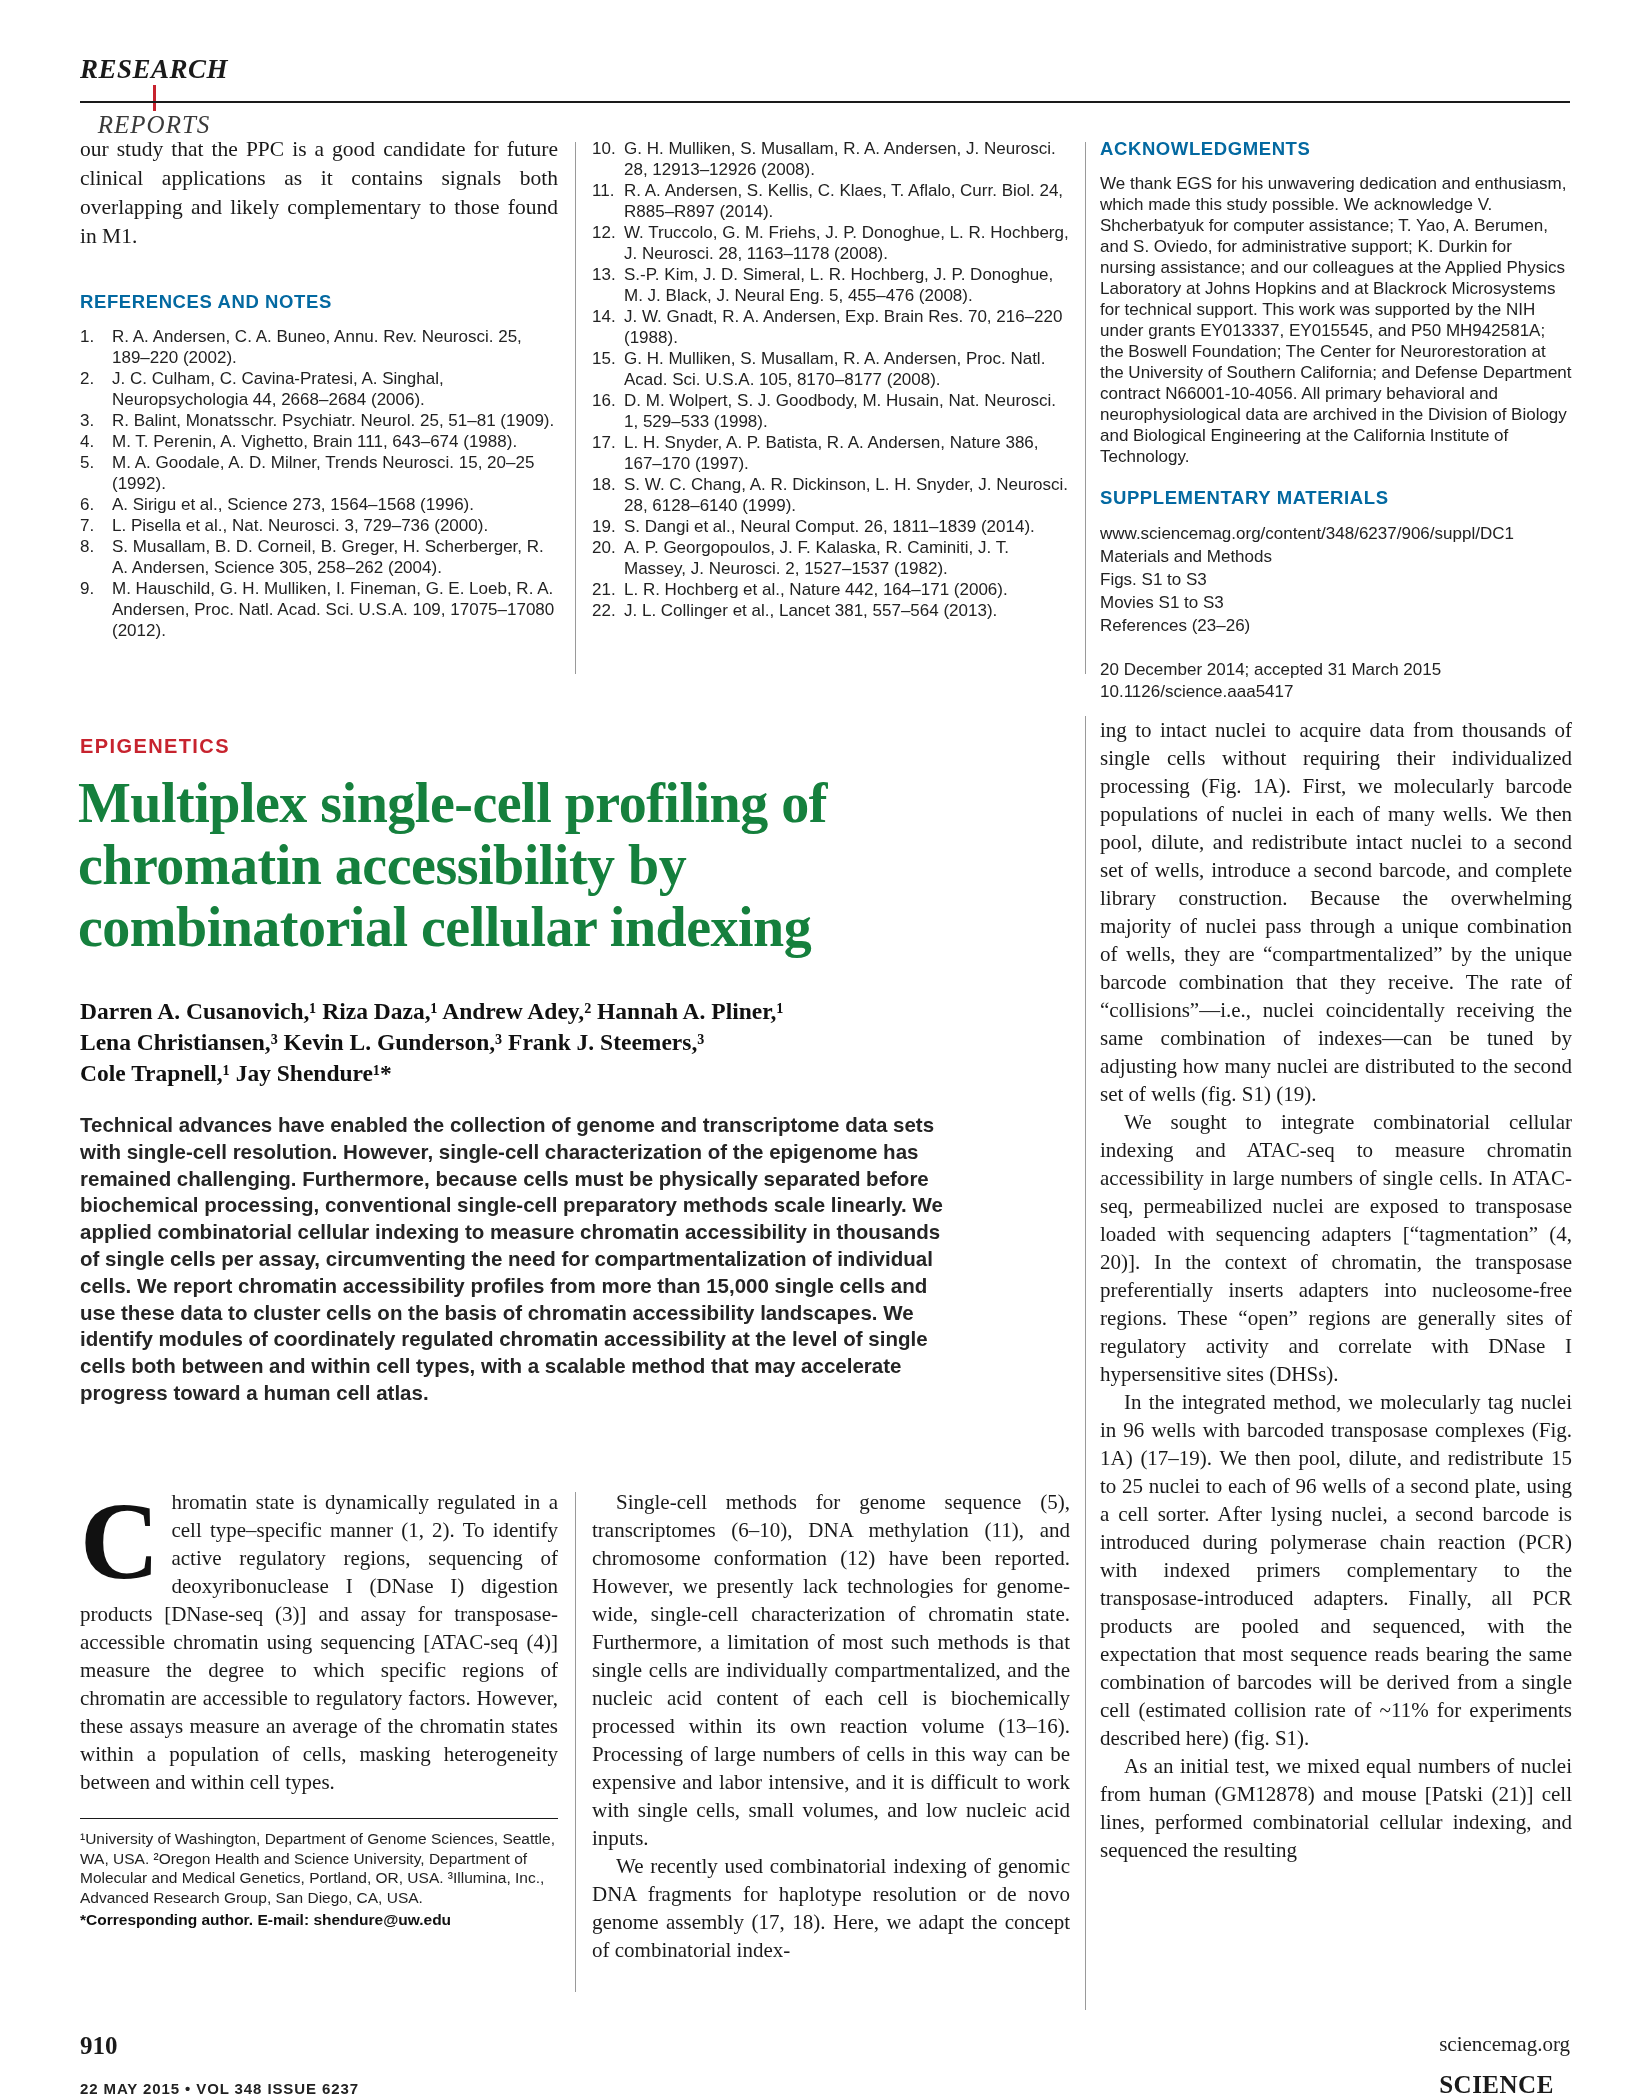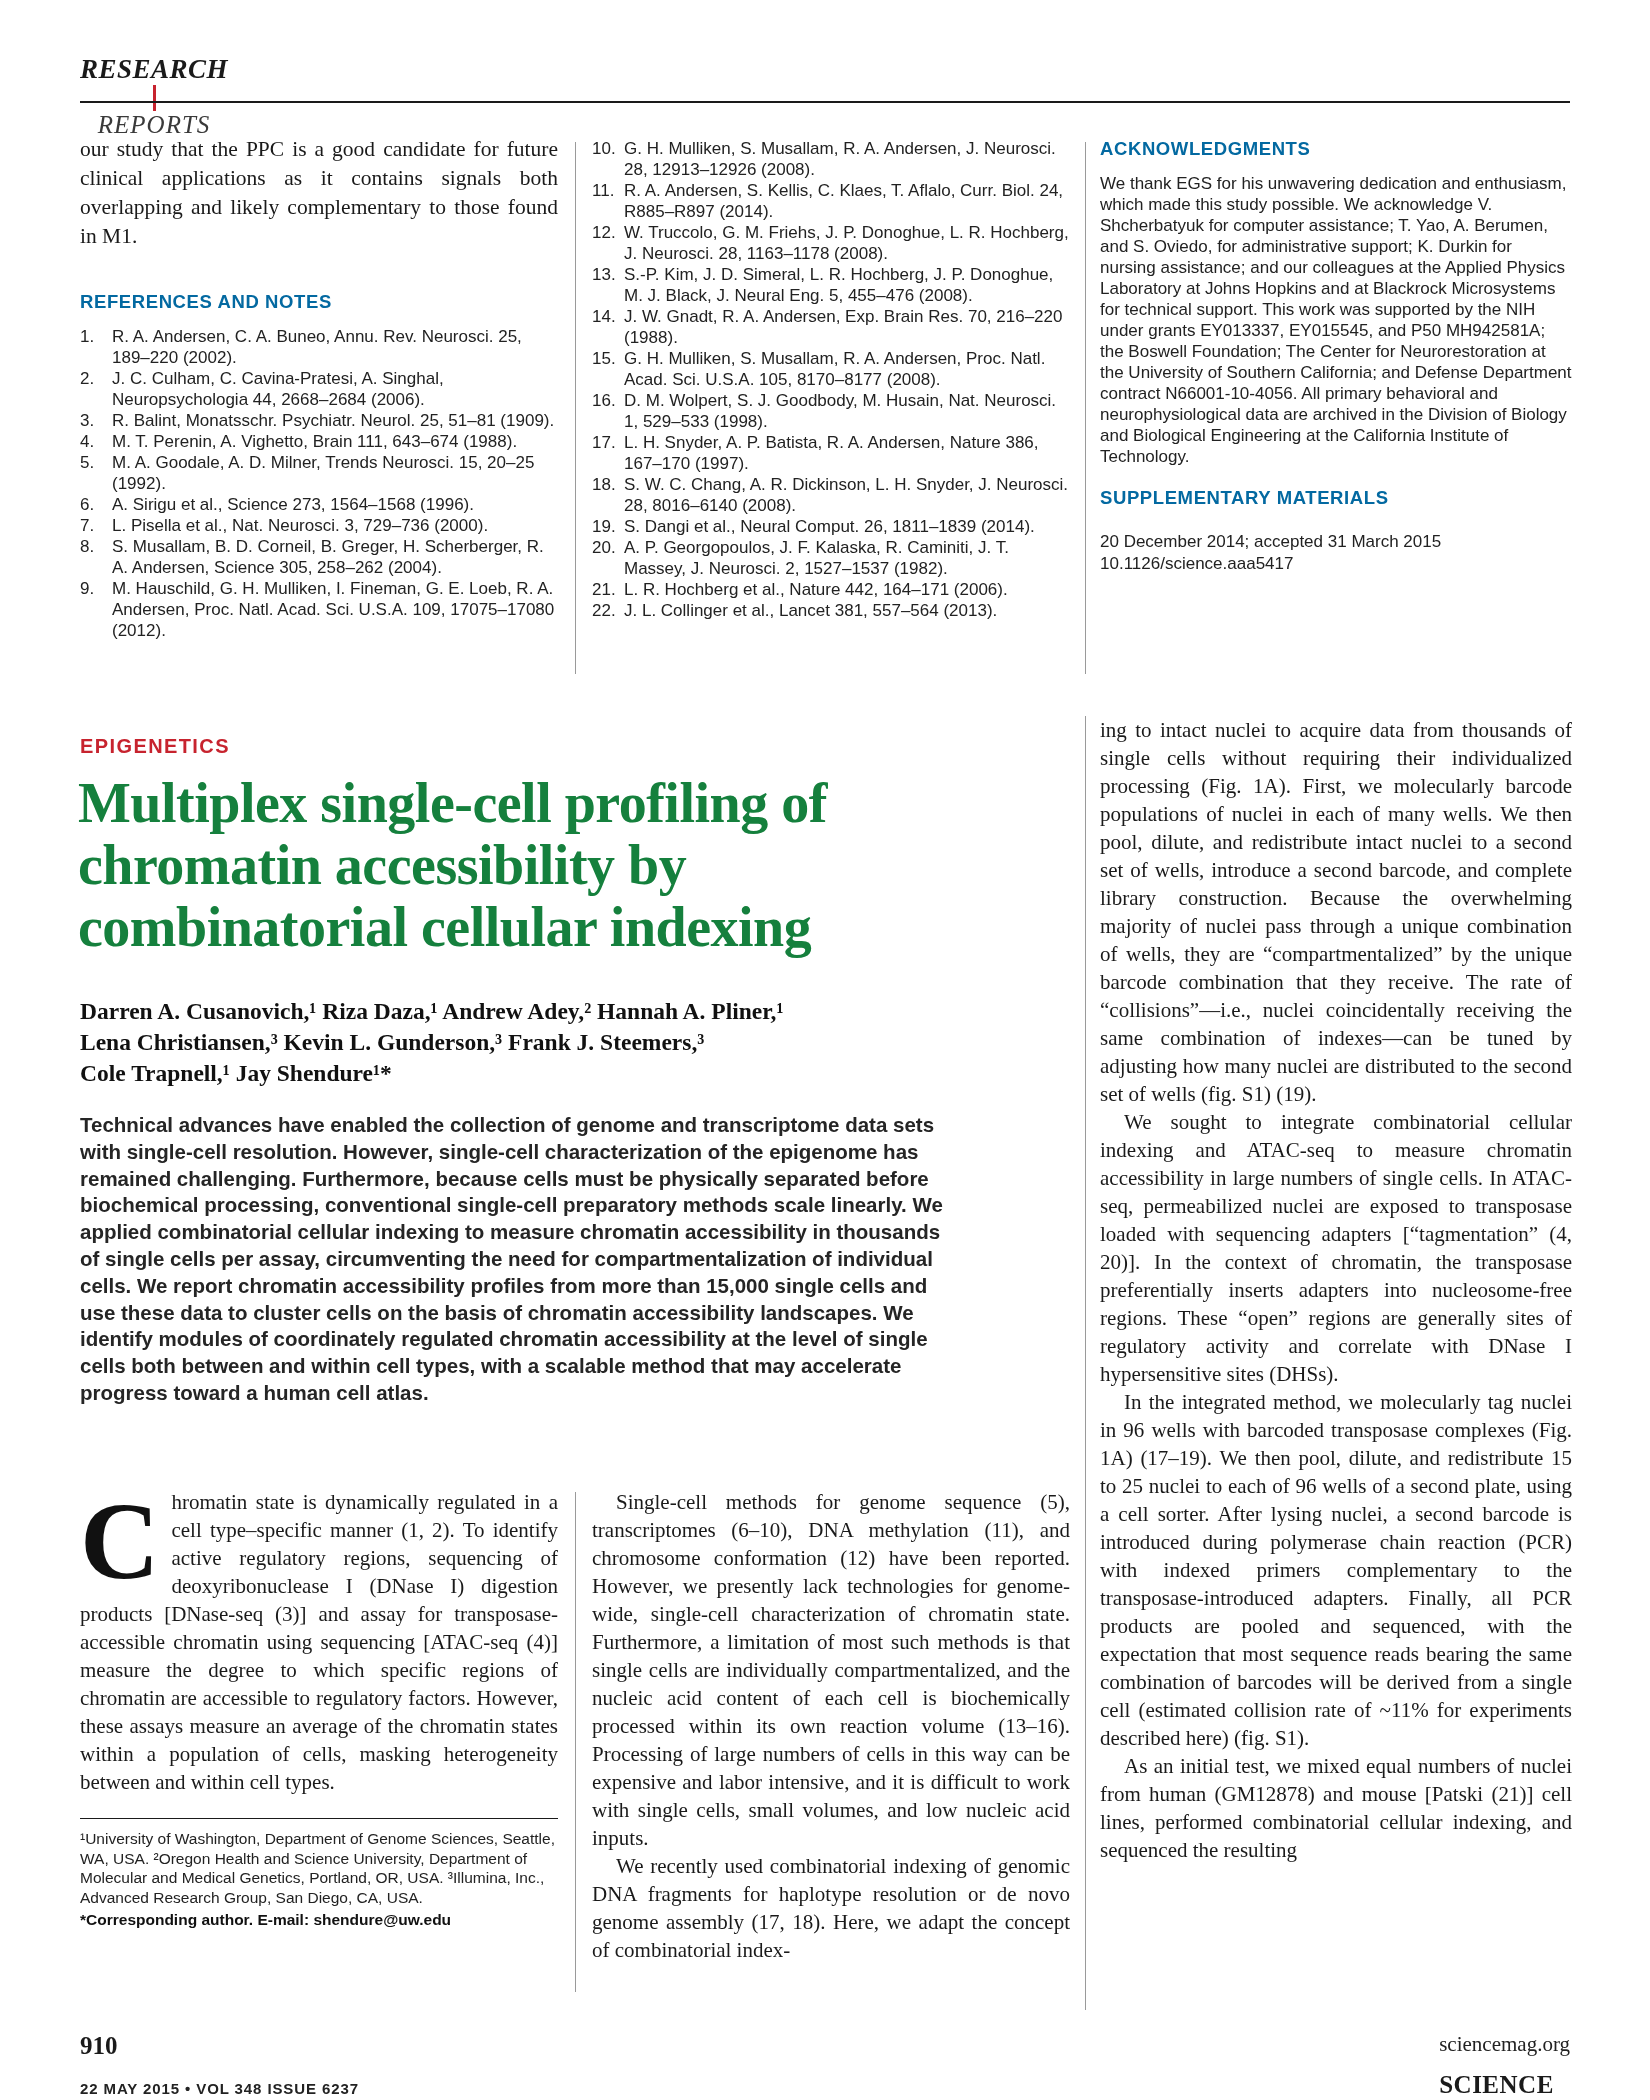--- a/index.html
+++ b/index.html
@@ -174,21 +174,21 @@
         <span class="ref-text">D. M. Wolpert, S. J. Goodbody, M. Husain, Nat. Neurosci. 1, 529–533 (1998).</span>
       </div>
 
       <div class="ref-item">
         <span class="ref-num">17.</span>
         <span class="ref-text">L. H. Snyder, A. P. Batista, R. A. Andersen, Nature 386, 167–170 (1997).</span>
       </div>
 
       <div class="ref-item">
         <span class="ref-num">18.</span>
-        <span class="ref-text">S. W. C. Chang, A. R. Dickinson, L. H. Snyder, J. Neurosci. 28, 8016–6140 (2008).</span>
+        <span class="ref-text">S. W. C. Chang, A. R. Dickinson, L. H. Snyder, J. Neurosci. 28, 6128–6140 (1999).</span>
       </div>
 
       <div class="ref-item">
         <span class="ref-num">19.</span>
         <span class="ref-text">S. Dangi et al., Neural Comput. 26, 1811–1839 (2014).</span>
       </div>
 
       <div class="ref-item">
         <span class="ref-num">20.</span>
         <span class="ref-text">A. P. Georgopoulos, J. F. Kalaska, R. Caminiti, J. T. Massey, J. Neurosci. 2, 1527–1537 (1982).</span>
@@ -203,20 +203,32 @@
         <span class="ref-num">22.</span>
         <span class="ref-text">J. L. Collinger et al., Lancet 381, 557–564 (2013).</span>
       </div>
     </div>
 </div>
 
 <div class="abs tcol3">
   <h3 class="small-heading">ACKNOWLEDGMENTS</h3>
   <p class="ack-text">We thank EGS for his unwavering dedication and enthusiasm, which made this study possible. We acknowledge V. Shcherbatyuk for computer assistance; T. Yao, A. Berumen, and S. Oviedo, for administrative support; K. Durkin for nursing assistance; and our colleagues at the Applied Physics Laboratory at Johns Hopkins and at Blackrock Microsystems for technical support. This work was supported by the NIH under grants EY013337, EY015545, and P50 MH942581A; the Boswell Foundation; The Center for Neurorestoration at the University of Southern California; and Defense Department contract N66001-10-4056. All primary behavioral and neurophysiological data are archived in the Division of Biology and Biological Engineering at the California Institute of Technology.</p>
   <h3 class="small-heading supp-heading">SUPPLEMENTARY MATERIALS</h3>
+  <div class="supp-lines">
+
+      <div>www.sciencemag.org/content/348/6237/906/suppl/DC1</div>
+
+      <div>Materials and Methods</div>
+
+      <div>Figs. S1 to S3</div>
+
+      <div>Movies S1 to S3</div>
+
+      <div>References (23–26)</div>
+    </div>
   <div class="received-block">
     <div>20 December 2014; accepted 31 March 2015</div>
     <div>10.1126/science.aaa5417</div>
   </div>
 </div>
 
 <div class="abs vrule" style="left:575px; top:142px; height:532px;"></div>
 <div class="abs vrule" style="left:1085px; top:142px; height:532px;"></div>
 
 <div class="abs section-label">EPIGENETICS</div>

